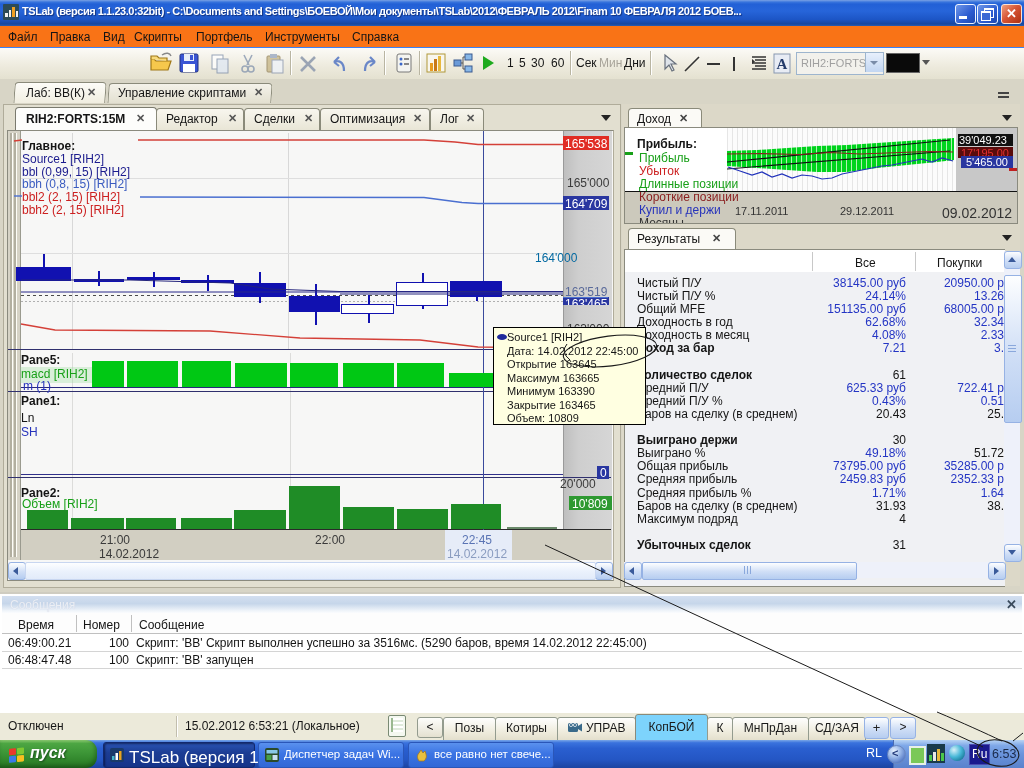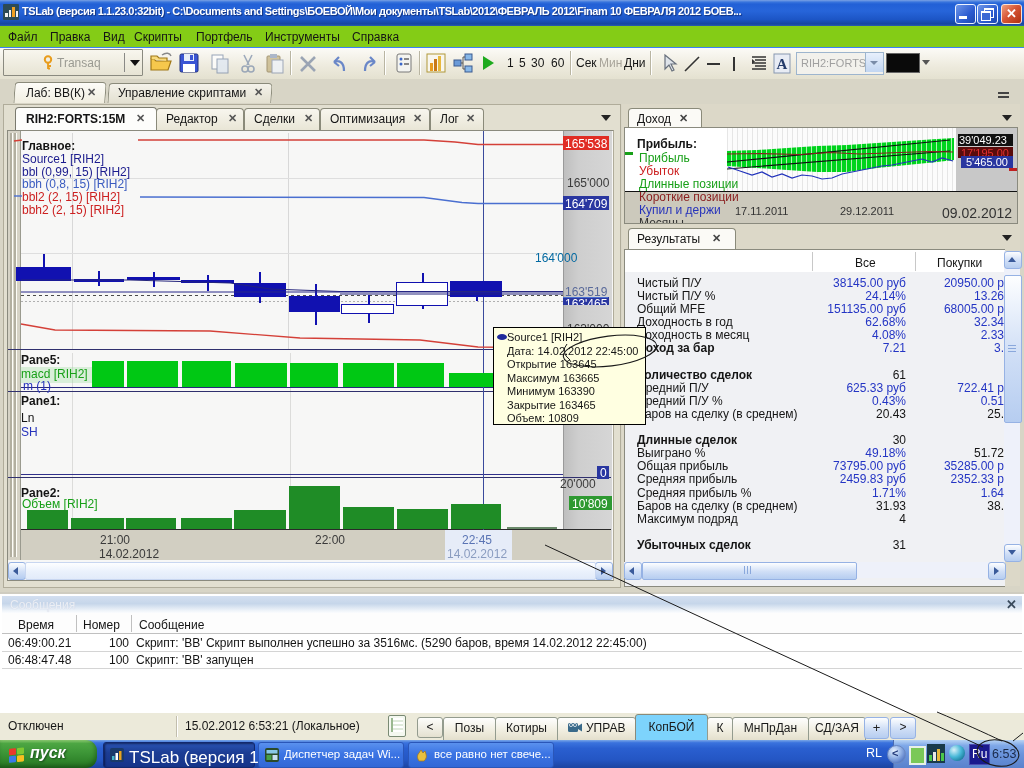--- a/index.html
+++ b/index.html
@@ -31,41 +31,32 @@
  <div class="ab" style="left:955px;top:4px;width:19px;height:18px;border:1px solid #eef4ff;border-radius:3px;background:linear-gradient(135deg,#6f97e8,#2b5bd0 60%,#1d48b0)">
    <div class="ab" style="left:3px;top:11px;width:8px;height:3px;background:#fff"></div>
  </div>
  <div class="ab" style="left:977px;top:4px;width:19px;height:18px;border:1px solid #eef4ff;border-radius:3px;background:linear-gradient(135deg,#6f97e8,#2b5bd0 60%,#1d48b0)">
    <div class="ab" style="left:6px;top:3px;width:8px;height:7px;border:1px solid #fff;border-top-width:2px"></div>
    <div class="ab" style="left:3px;top:6px;width:8px;height:7px;border:1px solid #fff;border-top-width:2px;background:#3b68d4"></div>
  </div>
  <div class="ab" style="left:1001px;top:4px;width:19px;height:18px;border:1px solid #ffe1d2;border-radius:3px;background:linear-gradient(135deg,#f0a080,#d75636 45%,#b03010);color:#fff;font-weight:bold;font-size:13px;text-align:center;line-height:17px">✕</div>
 </div>
 
-<div class="ab" id="menubar" style="left:0;top:26px;width:1024px;height:21px;background:#84cc16;border-bottom:1px solid #3b82f6">
+<div class="ab" id="menubar" style="left:0;top:26px;width:1024px;height:21px;background:#f97316;border-bottom:1px solid #3b82f6">
  <span class="ab" style="left:8px;top:5px">Файл</span>
  <span class="ab" style="left:50px;top:5px">Правка</span>
  <span class="ab" style="left:103px;top:5px">Вид</span>
  <span class="ab" style="left:134px;top:5px">Скрипты</span>
  <span class="ab" style="left:196px;top:5px">Портфель</span>
  <span class="ab" style="left:265px;top:5px">Инструменты</span>
  <span class="ab" style="left:352px;top:5px">Справка</span>
 </div>
 
 <div class="ab" id="toolbar" style="left:0;top:48px;width:1024px;height:31px;background:linear-gradient(#fcfbf7,#edeadd 60%,#e4e1d0);border-bottom:1px solid #cac6b2">
 
- <div class="ab" style="left:3px;top:1px;width:138px;height:25px;border:1px solid #8a8a80;background:linear-gradient(#f8f6ee,#e7e4d4);border-radius:1px">
-   <svg class="ab" style="left:38px;top:5px" width="12" height="16" viewBox="0 0 12 16">
-        <circle cx="6" cy="4.5" r="3.2" fill="none" stroke="#e89c1c" stroke-width="2"></circle>
-        <path d="M6 7.5 L6 14 M6 11 L9 11 M6 13.5 L8 13.5" stroke="#e89c1c" stroke-width="1.8" fill="none"></path>
-      </svg>
-   <span class="ab" style="left:53px;top:7px;color:#9a9a92">Transaq</span>
-   <div class="ab" style="left:120px;top:3px;width:1px;height:19px;background:#8a8a86"></div>
-   <div class="ab arr" style="left:126px;top:10px;border-left:5px solid transparent;border-right:5px solid transparent;border-top:6px solid #111"></div>
- </div>
 
  <svg class="ab" style="left:148px;top:3px" width="26" height="24" viewBox="0 0 26 24">
       <path d="M3 8 L3 19 L20 19 L23 10 L8 10 L6 8 Z" fill="#f6c84c" stroke="#a07818" stroke-width="1.2"></path>
       <path d="M3 8 L3 5 L9 5 L11 7 L19 7 L19 10" fill="#f8da7a" stroke="#a07818" stroke-width="1.2"></path>
       <path d="M14 4 C18 1 22 2 23 5" stroke="#888" stroke-width="1.4" fill="none"></path>
     </svg>
  <svg class="ab" style="left:177px;top:3px" width="24" height="24" viewBox="0 0 24 24">
       <rect x="3" y="3" width="18" height="18" rx="1.5" fill="#3a55d4" stroke="#20307c"></rect>
       <rect x="7" y="3" width="10" height="7" fill="#e8eef8"></rect>
       <rect x="6" y="13" width="12" height="8" fill="#fff"></rect>
@@ -401,21 +392,21 @@
       <div class="v vk" style="left:150px;top:119px;width:131px">61</div>
   <div class="rl" style="top:132px">Средний П/У</div>
       <div class="v" style="left:150px;top:132px;width:131px">625.33 руб</div>
       <div class="v" style="left:290px;top:132px;width:89px">722.41 р</div>
   <div class="rl" style="top:145px">Средний П/У %</div>
       <div class="v" style="left:150px;top:145px;width:131px">0.43%</div>
       <div class="v" style="left:290px;top:145px;width:89px">0.51</div>
   <div class="rl" style="top:158px">Баров на сделку (в среднем)</div>
       <div class="v vk" style="left:150px;top:158px;width:131px">20.43</div>
       <div class="v vk" style="left:290px;top:158px;width:89px">25.</div>
-  <div class="rl b" style="top:184px">Длинные сделок</div>
+  <div class="rl b" style="top:184px">Выиграно держи</div>
       <div class="v vk" style="left:150px;top:184px;width:131px">30</div>
   <div class="rl" style="top:197px">Выиграно %</div>
       <div class="v" style="left:150px;top:197px;width:131px">49.18%</div>
       <div class="v vk" style="left:290px;top:197px;width:89px">51.72</div>
   <div class="rl" style="top:210px">Общая прибыль</div>
       <div class="v" style="left:150px;top:210px;width:131px">73795.00 руб</div>
       <div class="v" style="left:290px;top:210px;width:89px">35285.00 р</div>
   <div class="rl" style="top:223px">Средняя прибыль</div>
       <div class="v" style="left:150px;top:223px;width:131px">2459.83 руб</div>
       <div class="v" style="left:290px;top:223px;width:89px">2352.33 р</div>

